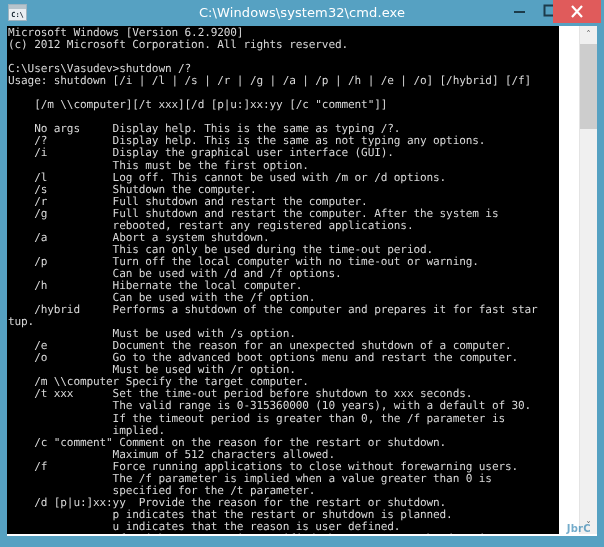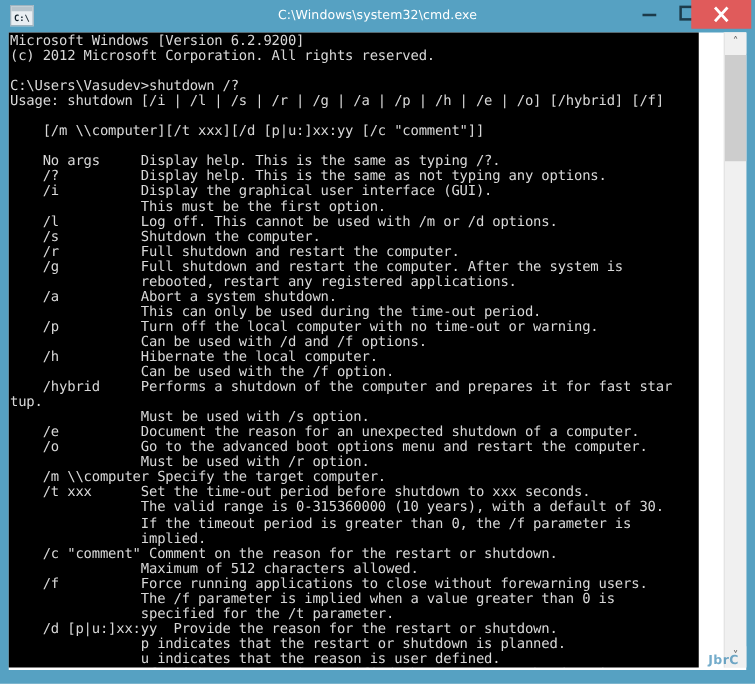--- a/index.html
+++ b/index.html
@@ -60,21 +60,21 @@
     font-weight: bold;
   }
   .title-text {
     position: absolute;
     left: 0; top: 0;
     width: 604px;
     height: 26px;
     line-height: 26px;
     text-align: center;
     color: #ffffff;
-    font-size: 10px;
+    font-size: 13px;
     font-family: "DejaVu Sans", sans-serif;
     letter-spacing: 0.1px;
   }
   .win-btn {
     position: absolute;
     top: 0;
     width: 38px;
     height: 22px;
     cursor: default;
   }

